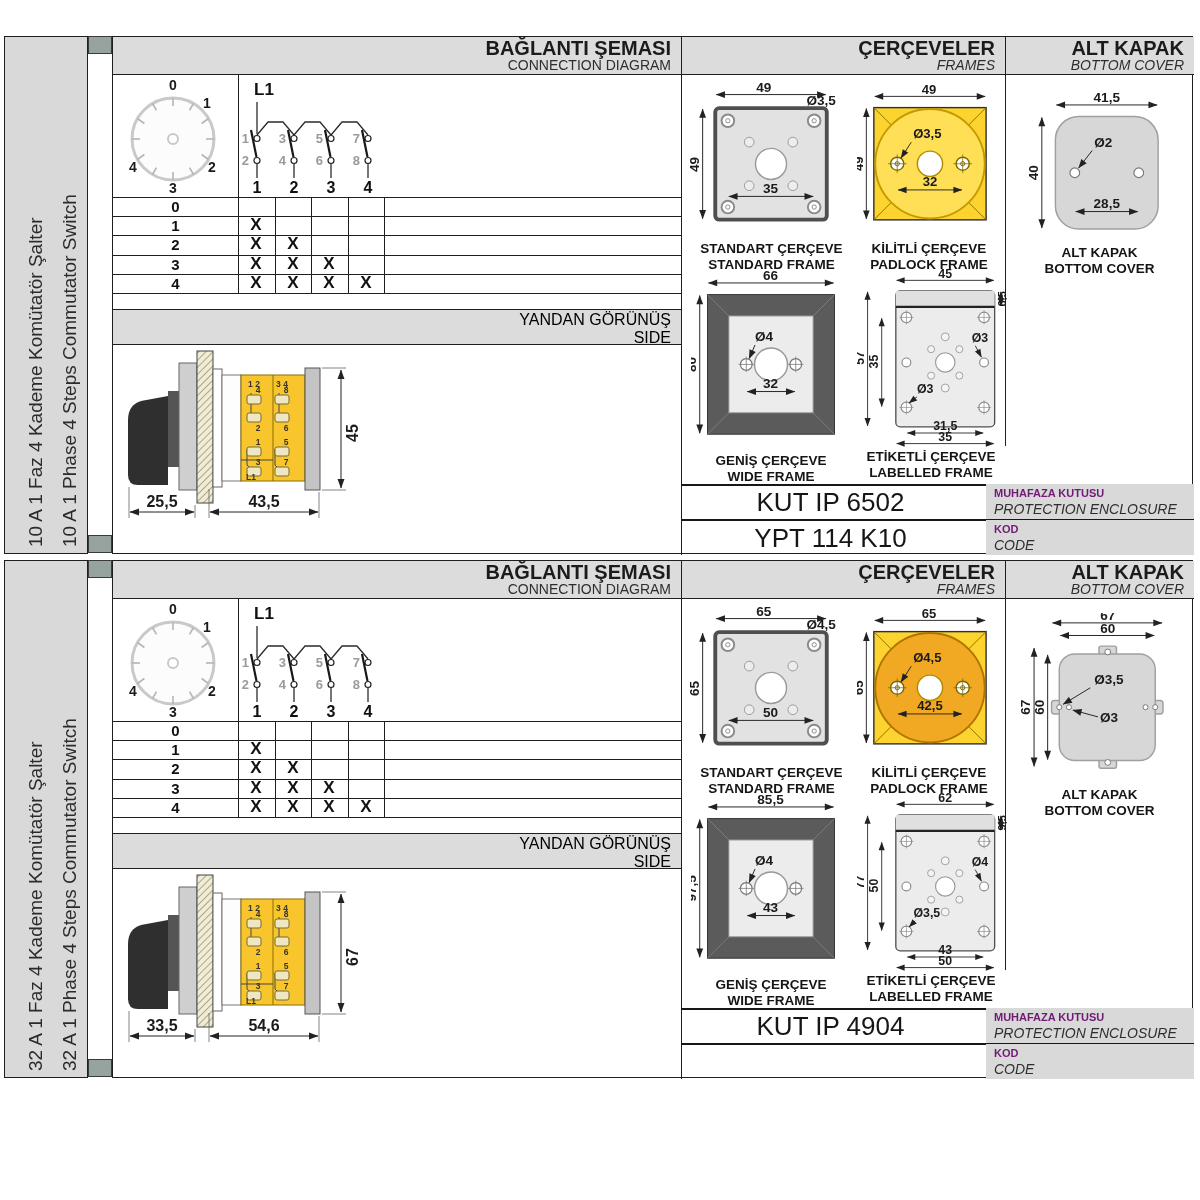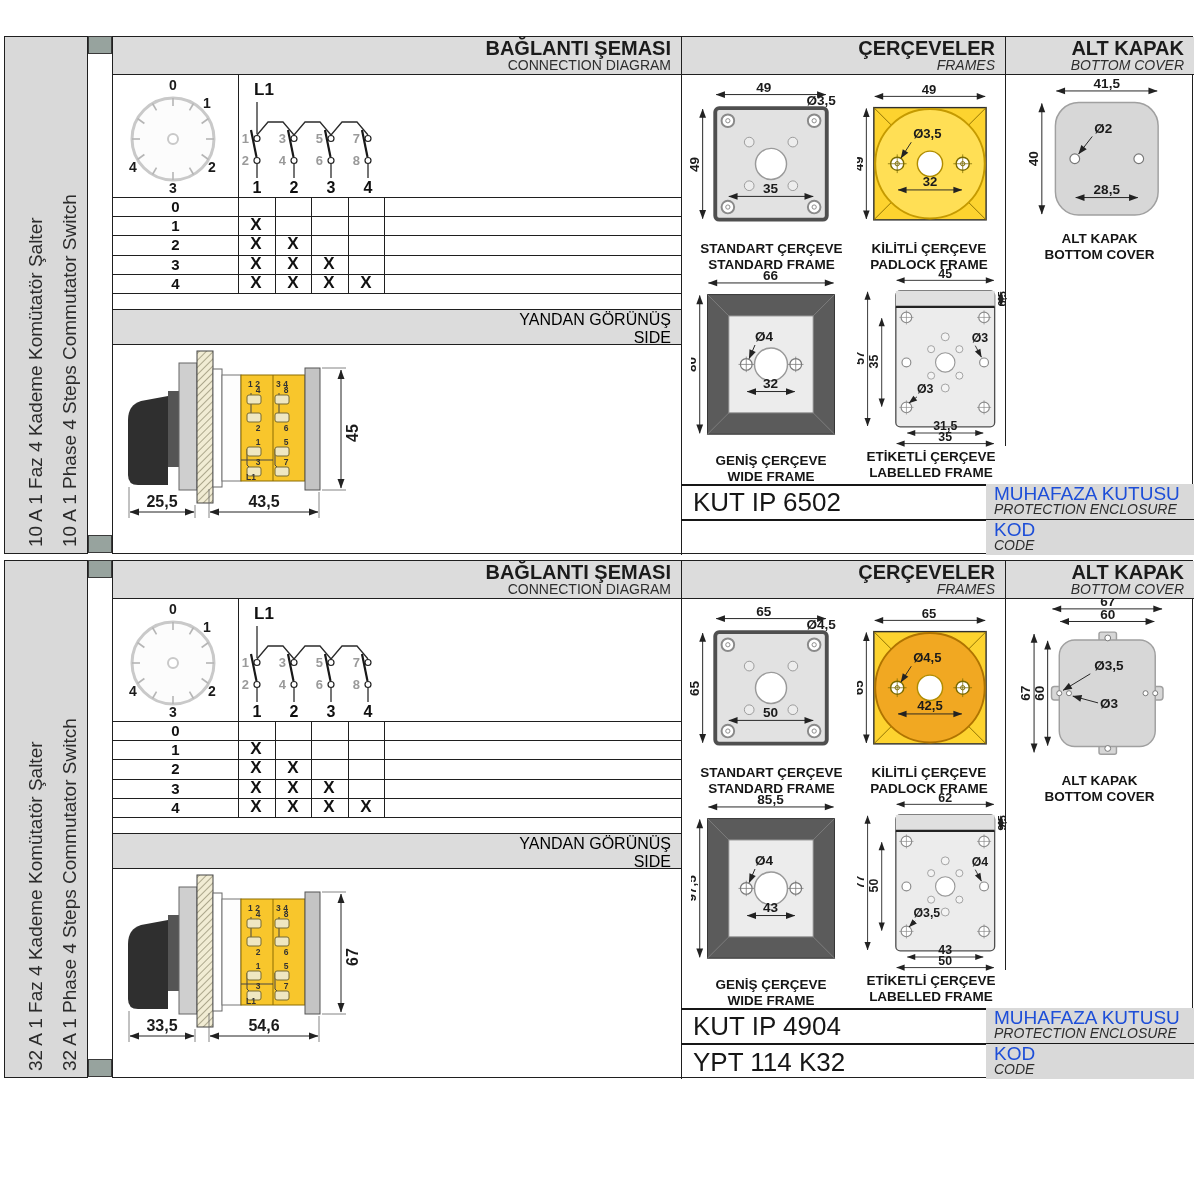--- a/index.html
+++ b/index.html
@@ -31,29 +31,29 @@
       font-size:15px;font-weight:700;line-height:19px;color:#111;}
   .tm{position:absolute;width:36px;height:19px;text-align:center;
       font-size:17px;font-weight:600;line-height:18px;color:#111;}
   .r0{top:160px;} .r1{top:179px;} .r2{top:198px;} .r3{top:218px;} .r4{top:237px;}
   .c0{left:125px;} .c1{left:162px;} .c2{left:198px;} .c3{left:235px;}
   .yband{position:absolute;left:0;top:272px;width:568px;height:36px;background:#dcdcdc;
       border-top:1px solid #1f1f1f;border-bottom:1px solid #1f1f1f;box-sizing:border-box;
       text-align:right;padding:1px 10px 0 0;}
   .sview{position:absolute;left:0;top:308px;width:568px;height:210px;}
   .farea{position:absolute;left:568px;top:38px;width:324px;height:409px;}
-  .carea{position:absolute;left:892px;top:36px;width:189px;height:510px;}
+  .carea{position:absolute;left:892px;top:50px;width:189px;height:510px;}
   .flabel{position:absolute;text-align:center;font-size:13.5px;font-weight:700;
       line-height:15.5px;color:#151515;}
   .krow{position:absolute;left:568px;width:513px;height:35px;}
-  .krow .val{position:absolute;left:12px;top:0;width:299px;height:35px;text-align:left;
+  .krow .val{position:absolute;left:0;top:0;width:299px;height:35px;text-align:center;
       font-size:26px;color:#161616;line-height:36px;}
   .krow .lbl{position:absolute;left:305px;top:0;width:208px;height:35px;background:#d9d9d9;
       padding:1px 0 0 8px;box-sizing:border-box;}
-  .krow .lbl .t1{font-size:19px;font-weight:400;color:#1d4ed8;line-height:17px;}
+  .krow .lbl .t1{font-size:11px;font-weight:700;color:#701a75;line-height:17px;}
   .krow .lbl .t2{font-size:14px;font-style:italic;color:#2e2e2e;line-height:15px;}
   svg text{font-family:"Liberation Sans",sans-serif;}
   .dim{font-size:14px;font-weight:700;fill:#1b1b1b;}
   .dim13{font-size:12.5px;font-weight:700;fill:#1b1b1b;}
   .gnum{font-size:13px;font-weight:700;fill:#9a9a9a;}
   .bnum{font-size:16px;font-weight:700;fill:#0f0f0f;}
   .dl{stroke:#222;stroke-width:1;marker-start:url(#ar);marker-end:url(#ar);}
   .ext{stroke:#666;stroke-width:0.8;}
   .ld{stroke:#222;stroke-width:1;marker-end:url(#ar);}
   .tiny{font-size:8.5px;font-weight:700;fill:#333;}
@@ -448,20 +448,21 @@
     </div>
 
     <div class="krow" style="top:447px">
       <div class="val">KUT IP 6502</div>
       <div class="lbl">
         <div class="t1">MUHAFAZA KUTUSU</div>
         <div class="t2">PROTECTION ENCLOSURE</div>
       </div>
     </div>
     <div class="krow" style="top:483px">
+      <div class="val">YPT 114 K10</div>
       <div class="lbl">
         <div class="t1">KOD</div>
         <div class="t2">CODE</div>
       </div>
     </div>
   </div>
 </div>
 
 <div class="section" style="top:560px">
   <div class="sb">
@@ -851,20 +852,19 @@
     </div>
 
     <div class="krow" style="top:447px">
       <div class="val">KUT IP 4904</div>
       <div class="lbl">
         <div class="t1">MUHAFAZA KUTUSU</div>
         <div class="t2">PROTECTION ENCLOSURE</div>
       </div>
     </div>
     <div class="krow" style="top:483px">
-      <div class="val">YPT 114 K32</div>
       <div class="lbl">
         <div class="t1">KOD</div>
         <div class="t2">CODE</div>
       </div>
     </div>
   </div>
 </div>
 
 </body></html>

